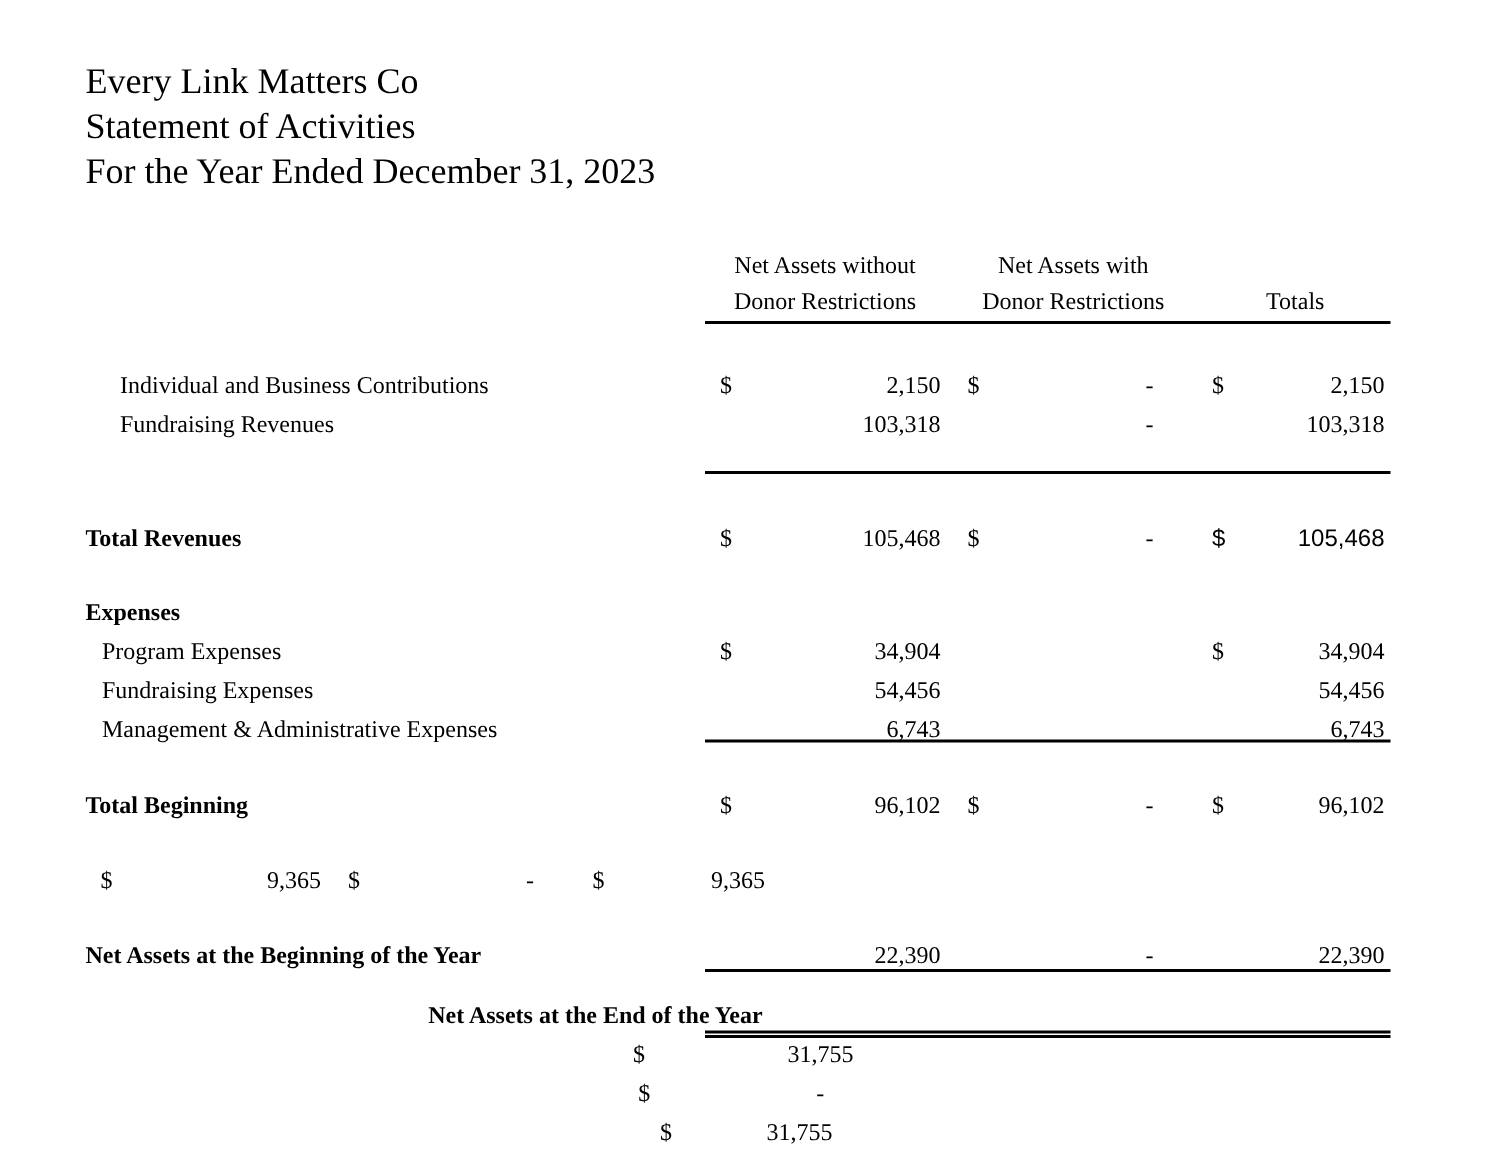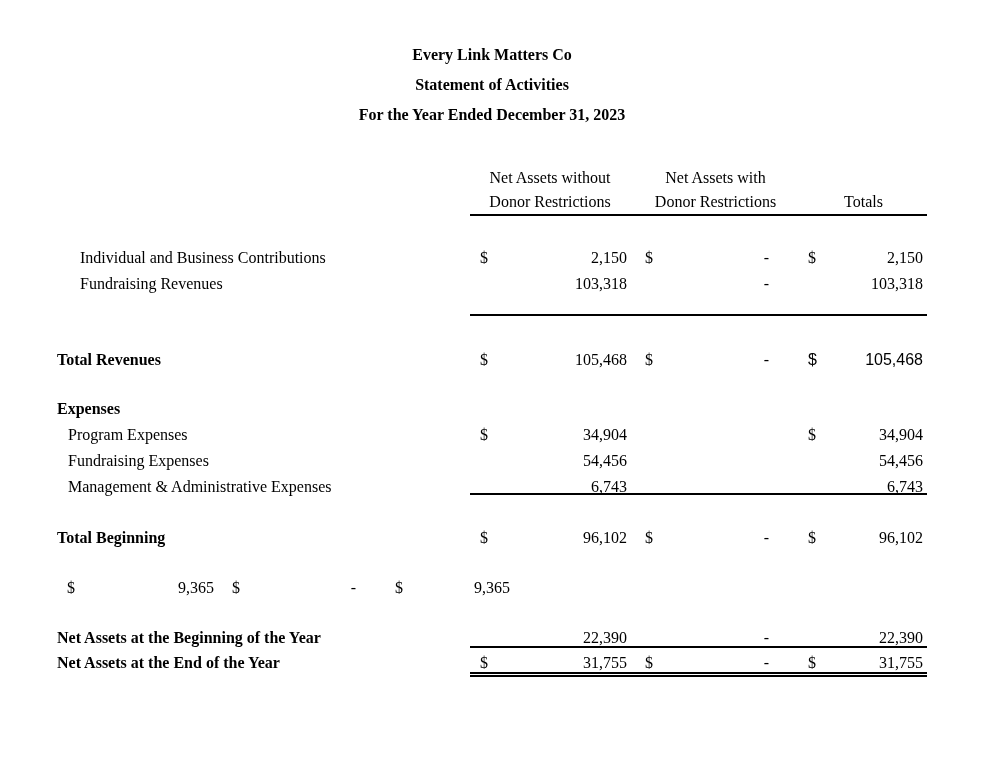--- a/index.html
+++ b/index.html
@@ -8,21 +8,21 @@
     background:#ffffff;
     color:#000000;
     font-family:"Liberation Serif", serif;
     font-size:16px;
     position:relative;
     overflow:hidden;
   }
   .sheet { position:absolute; left:57px; top:40px; width:870px; }
 
   
-  .titles { text-align:center; font-weight:bold; font-size:16px; line-height:30px; }
+  .titles { text-align:left; font-weight:normal; font-size:24px; line-height:30px; }
 
   
   .trow, .hrow { display:flex; align-items:center; height:26px; line-height:26px; }
   .hrow { height:24px; line-height:24px;justify-content:flex-end; }
   .lbl { width:413px; white-space:nowrap; }
   .cell { display:flex; justify-content:space-between; white-space:nowrap; }
   .c1 { width:160px; padding-left:10px; padding-right:3px; }
   .c2 { width:155px; margin-left:8px; padding-left:7px; padding-right:24px; }
   .c3 { width:127px; margin-left:7px; padding-left:8px; padding-right:4px; }
   .cell .val { margin-left:auto; }
@@ -49,21 +49,21 @@
 
   
   #row-rule-above-total-revenues   { margin-top:17px; }
   #row-total-revenues              { margin-top:31px; }
   #row-expenses-heading            { margin-top:23px; }
   #row-rule-above-total-expenses   { margin-top:-7px; }
   #row-total-expenses              { margin-top:30px; }
   #row-change-in-net-assets        { margin-top:24px; }
   #row-net-assets-beginning-of-year{ margin-top:24px;align-items:flex-end; }
   #row-rule-above-ending-net-assets{ margin-top:-5px; }
-  #row-net-assets-end-of-year      { margin-top:2px; }
+  #row-net-assets-end-of-year      { margin-top:17px;flex-direction:column; }
   #row-double-rule-bottom          { margin-top:-4px; }
 </style>
 </head>
 <body>
 
 <div class="sheet">
 
   <div class="titles">
     <div>Every Link Matters Co</div>
     <div>Statement of Activities</div>

